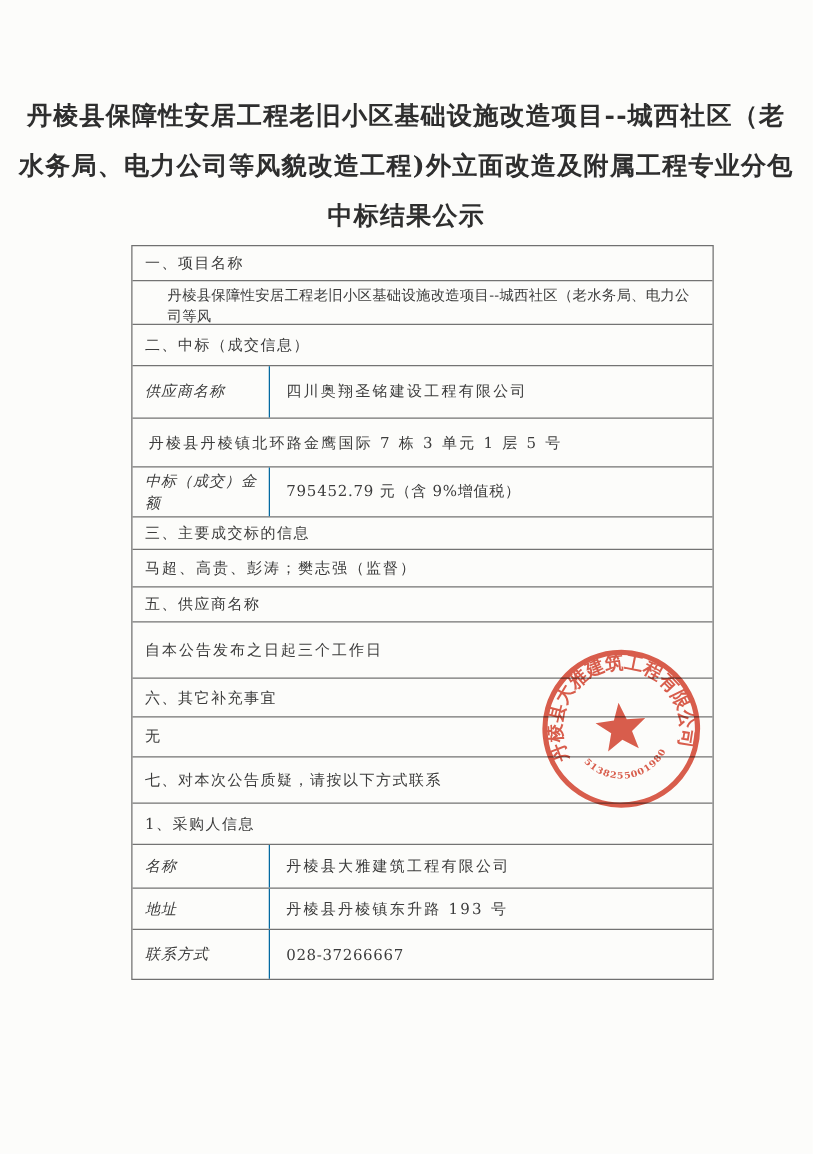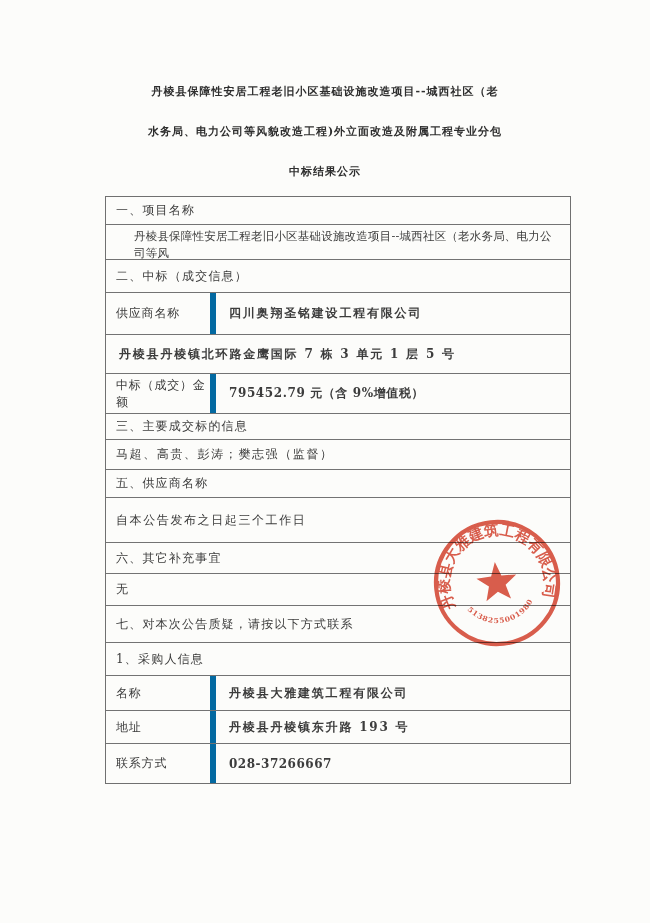--- a/index.html
+++ b/index.html
@@ -11,21 +11,21 @@
     position:relative;
     overflow:hidden;
   }
   .page{position:absolute;inset:0;}
 
   
   .title{
     position:absolute;top:72px;left:0;width:650px;
     text-align:center;font-weight:bold;color:#2e2e2e;
   }
-  .title-line{height:40px;line-height:40px;font-size:11px;letter-spacing:1px;}
+  .title-line{height:40px;line-height:40px;font-size:20px;letter-spacing:1px;}
 
   
   .doc-table{
     position:absolute;left:105px;top:196px;width:466px;
     border:1px solid #707070;
     box-sizing:border-box;
     background:transparent;
   }
   .row{
     box-sizing:border-box;
@@ -42,28 +42,29 @@
     padding:4px 10px 0 10px;
     font-size:11.5px;
     line-height:17.4px;
     letter-spacing:0.2px;
     overflow:hidden;
   }
   .row.para .cell-text{white-space:pre-line;display:block;margin-left:18px;}
   .row.kv{align-items:stretch;padding:0;}
   .kv .label{
     flex:0 0 110px;width:110px;
-    border-right:6px solid #0369a1;
+    border-right:1px solid #0369a1;
     display:flex;align-items:center;
     padding-left:10px;box-sizing:border-box;
     letter-spacing:0.8px;
+    font-style:italic;
   }
   .kv .value{
     flex:1;display:flex;align-items:center;
-    padding-left:13px;letter-spacing:1.8px;font-weight:bold;
+    padding-left:13px;letter-spacing:1.8px;
   }
 
   
   .seal{
     position:absolute;left:427px;top:513px;
     width:140px;height:140px;
     transform:rotate(-6deg);
     transform-origin:50% 50%;
     mix-blend-mode:multiply;
     opacity:0.85;

